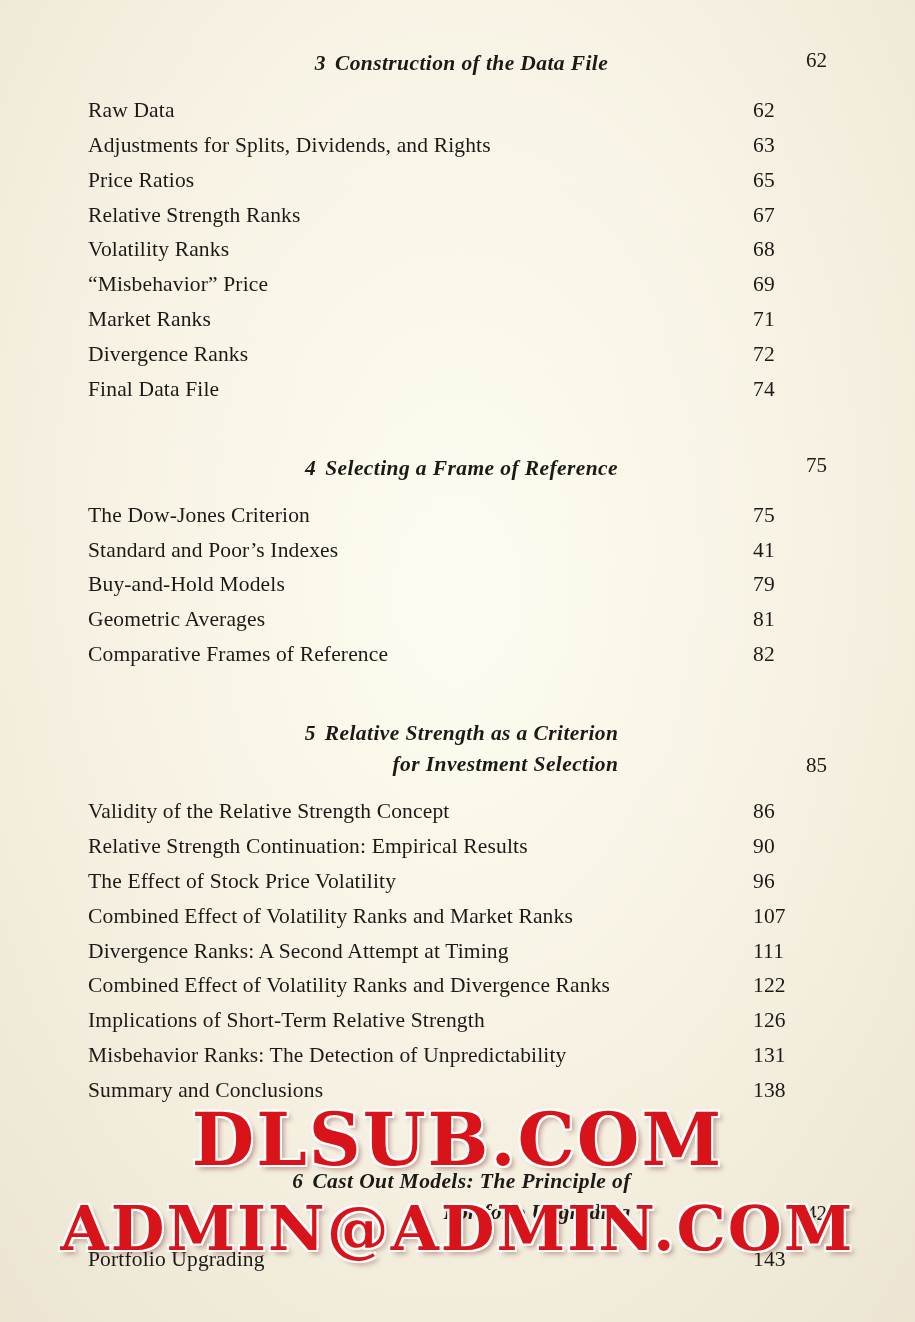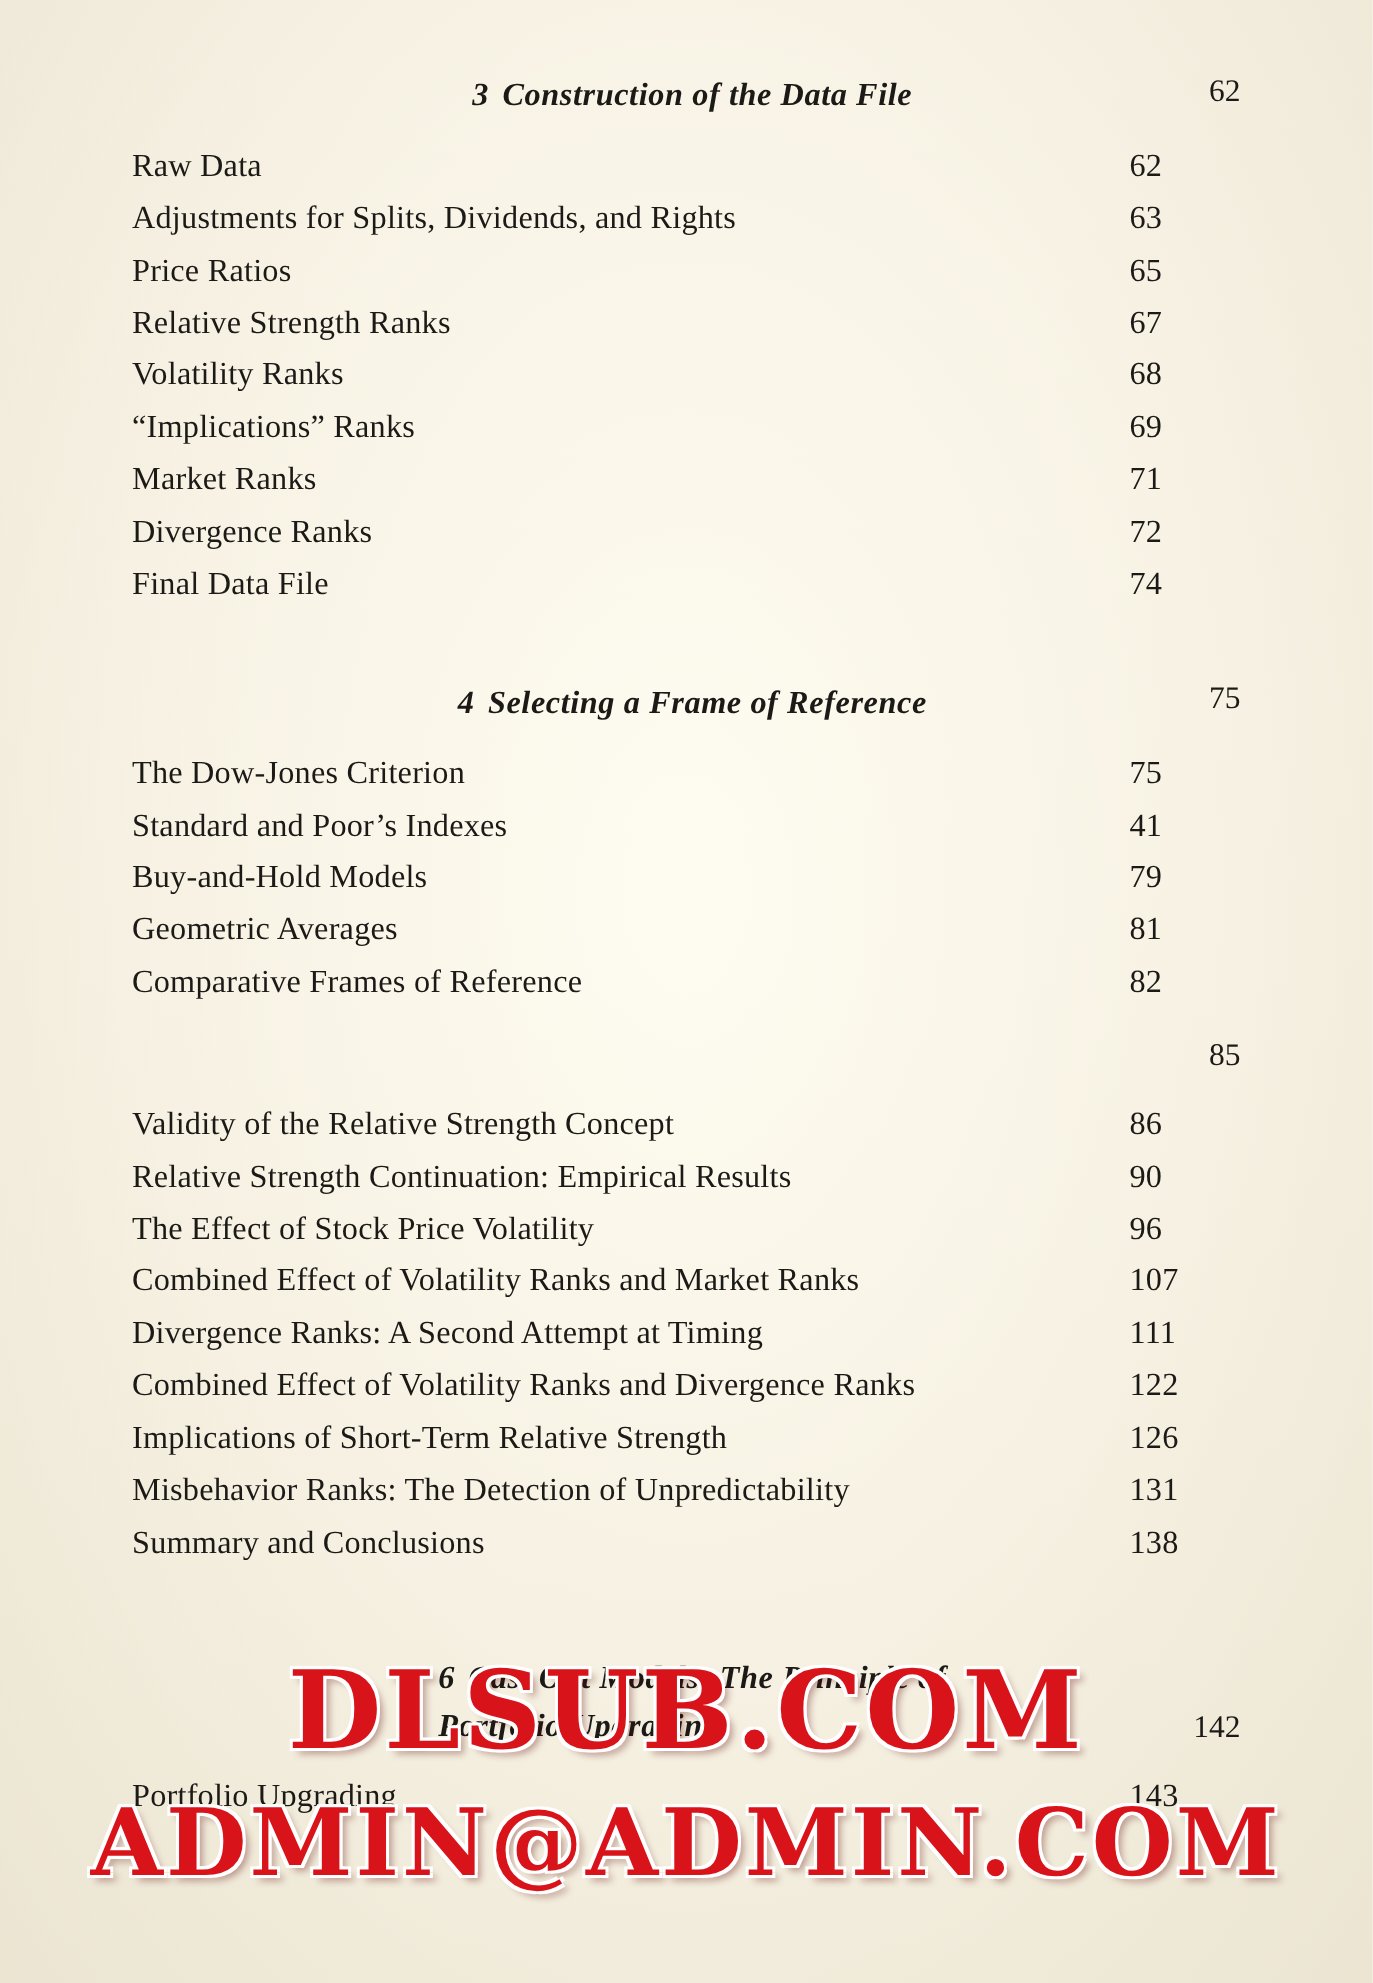--- a/index.html
+++ b/index.html
@@ -34,21 +34,21 @@
 
   .chapter-heading {
     display: flex;
     align-items: flex-start;
     justify-content: center;
     position: relative;
     margin-top: 18px;
     margin-bottom: 14px;
   }
   .chapter-heading .title-wrap {
-    text-align: left;
+    text-align: right;
     font-style: italic;
     font-weight: bold;
     font-size: 21.5px;
     letter-spacing: 0.4px;
     line-height: 1.45;
     padding-left: 30px;
   }
   .chapter-heading .num {
     font-style: italic;
     font-weight: bold;
@@ -149,21 +149,21 @@
       <span class="label">Relative Strength Ranks</span>
       <span class="filler"></span>
       <span class="pg">67</span>
     </div>
     <div class="entry">
       <span class="label">Volatility Ranks</span>
       <span class="filler"></span>
       <span class="pg">68</span>
     </div>
     <div class="entry">
-      <span class="label">“Implications” Ranks</span>
+      <span class="label">“Misbehavior” Price</span>
       <span class="filler"></span>
       <span class="pg">69</span>
     </div>
     <div class="entry">
       <span class="label">Market Ranks</span>
       <span class="filler"></span>
       <span class="pg">71</span>
     </div>
     <div class="entry">
       <span class="label">Divergence Ranks</span>
@@ -211,20 +211,26 @@
       <span class="label">Comparative Frames of Reference</span>
       <span class="filler"></span>
       <span class="pg">82</span>
     </div>
   </div>
 
   <div class="spacer-sm"></div>
 
   <div class="chapter-block">
     <div class="chapter-heading two-line">
+      <div class="title-wrap">
+        <div>
+          <span class="num">5</span><span>Relative Strength as a Criterion</span>
+        </div>
+        <div>for Investment Selection</div>
+      </div>
       <span class="pg">85</span>
     </div>
 
     <div class="entry">
       <span class="label">Validity of the Relative Strength Concept</span>
       <span class="filler"></span>
       <span class="pg">86</span>
     </div>
     <div class="entry">
       <span class="label">Relative Strength Continuation: Empirical Results</span>

